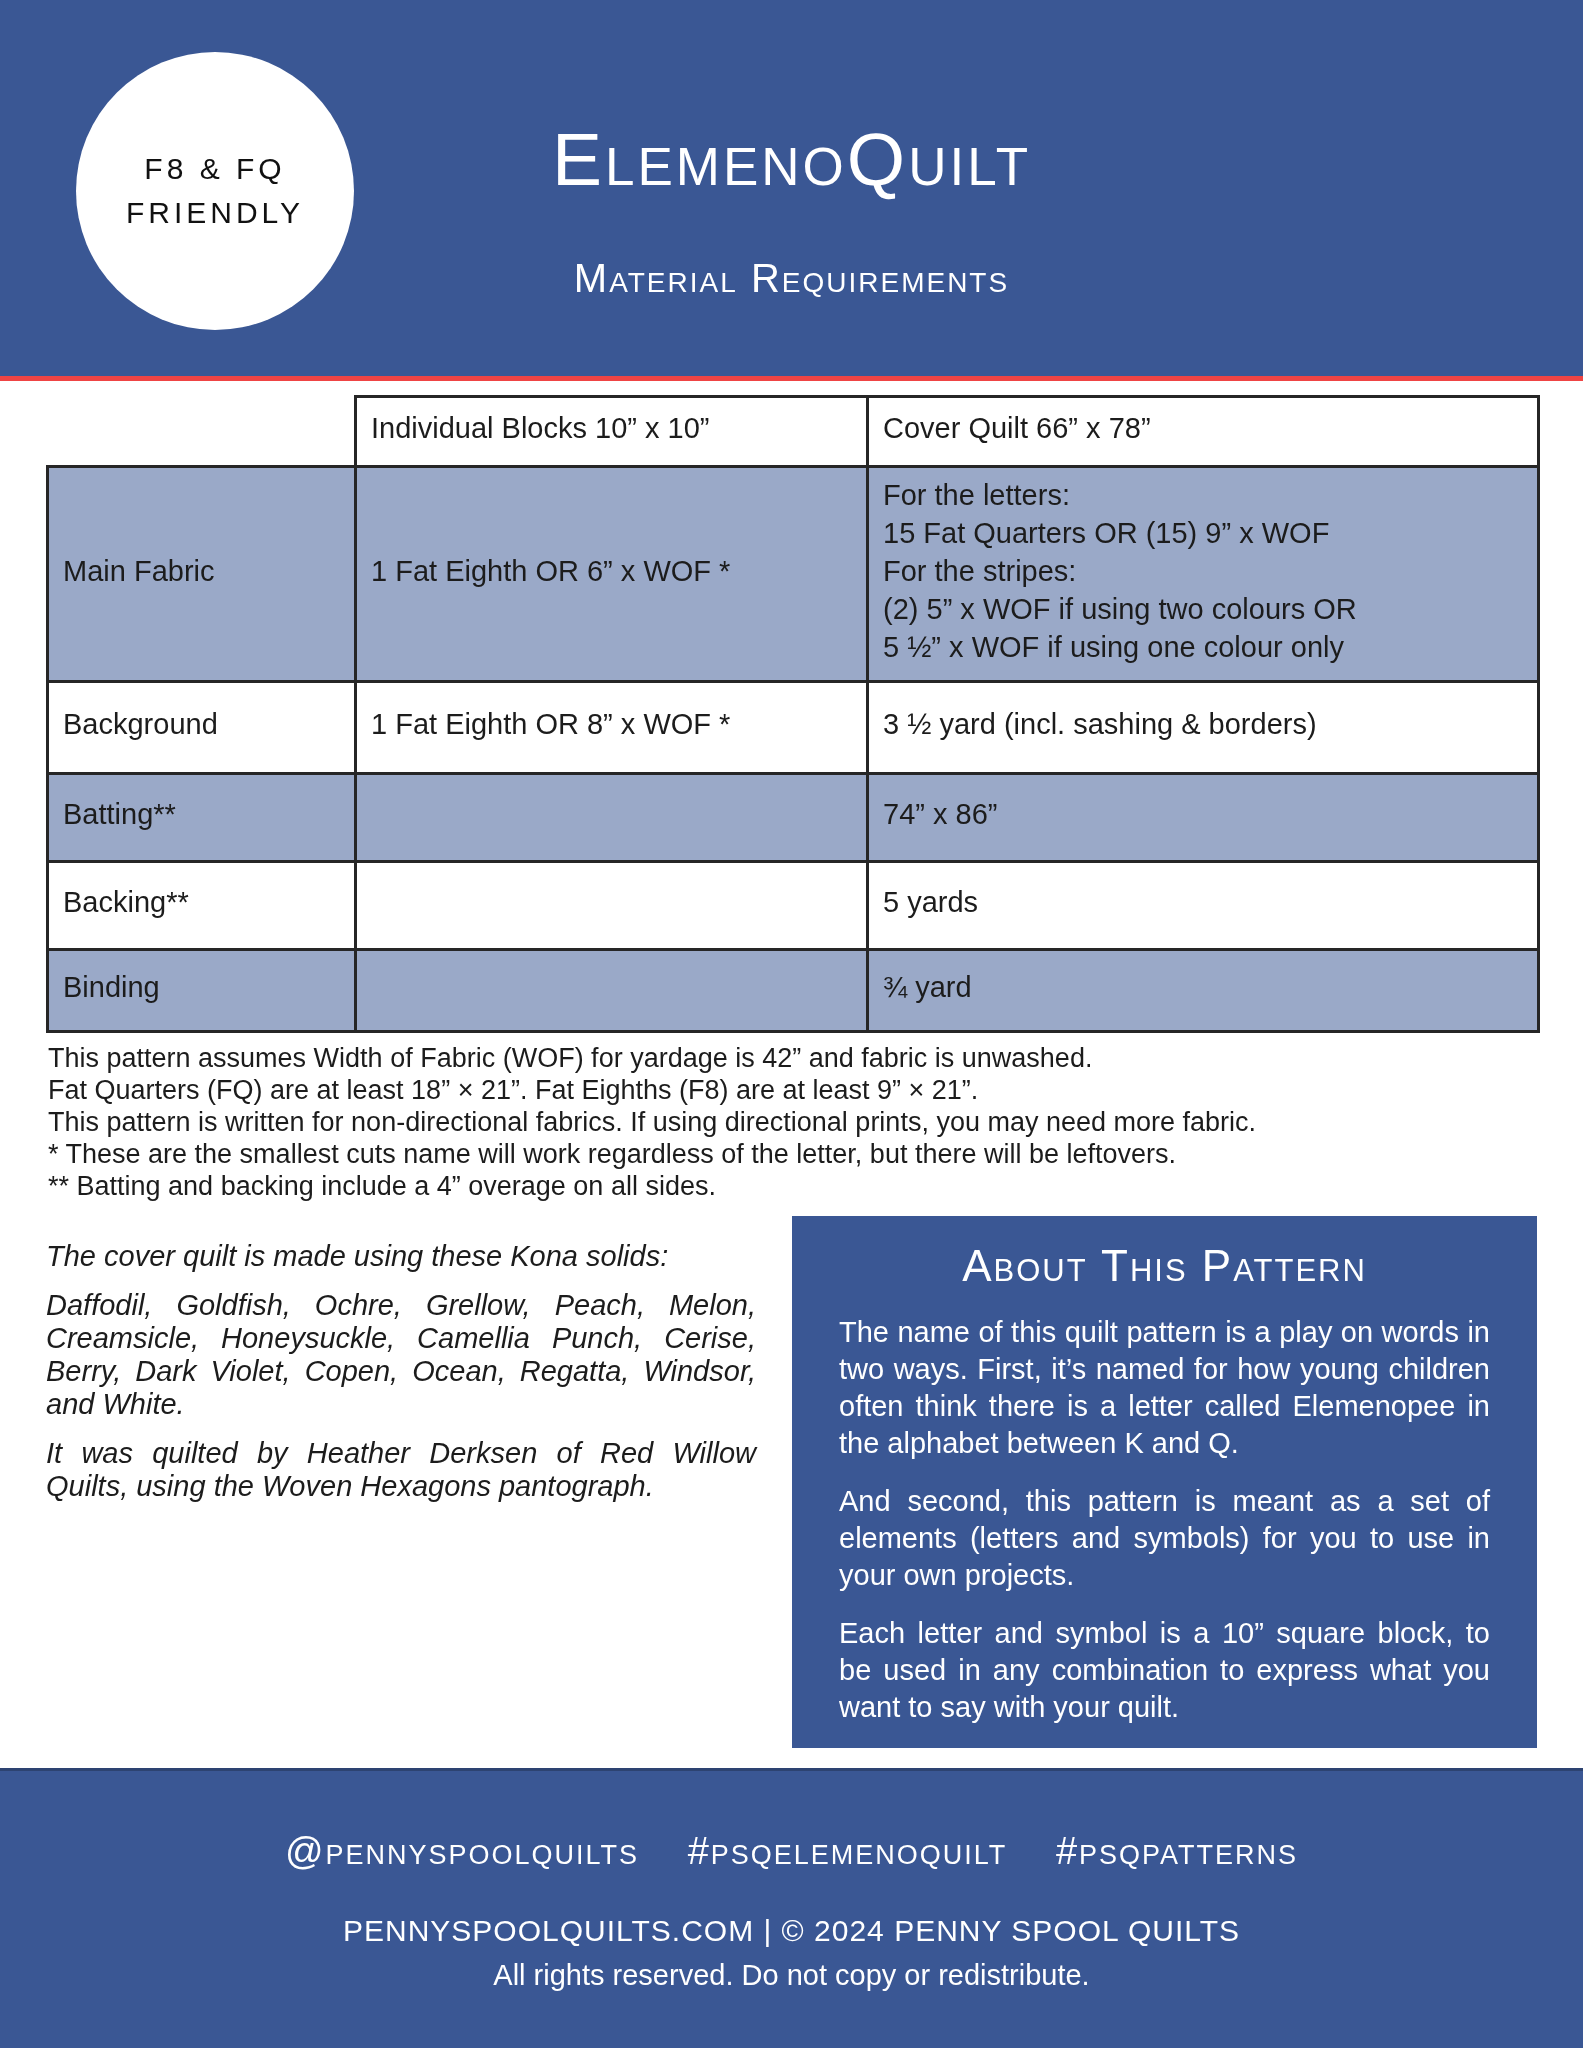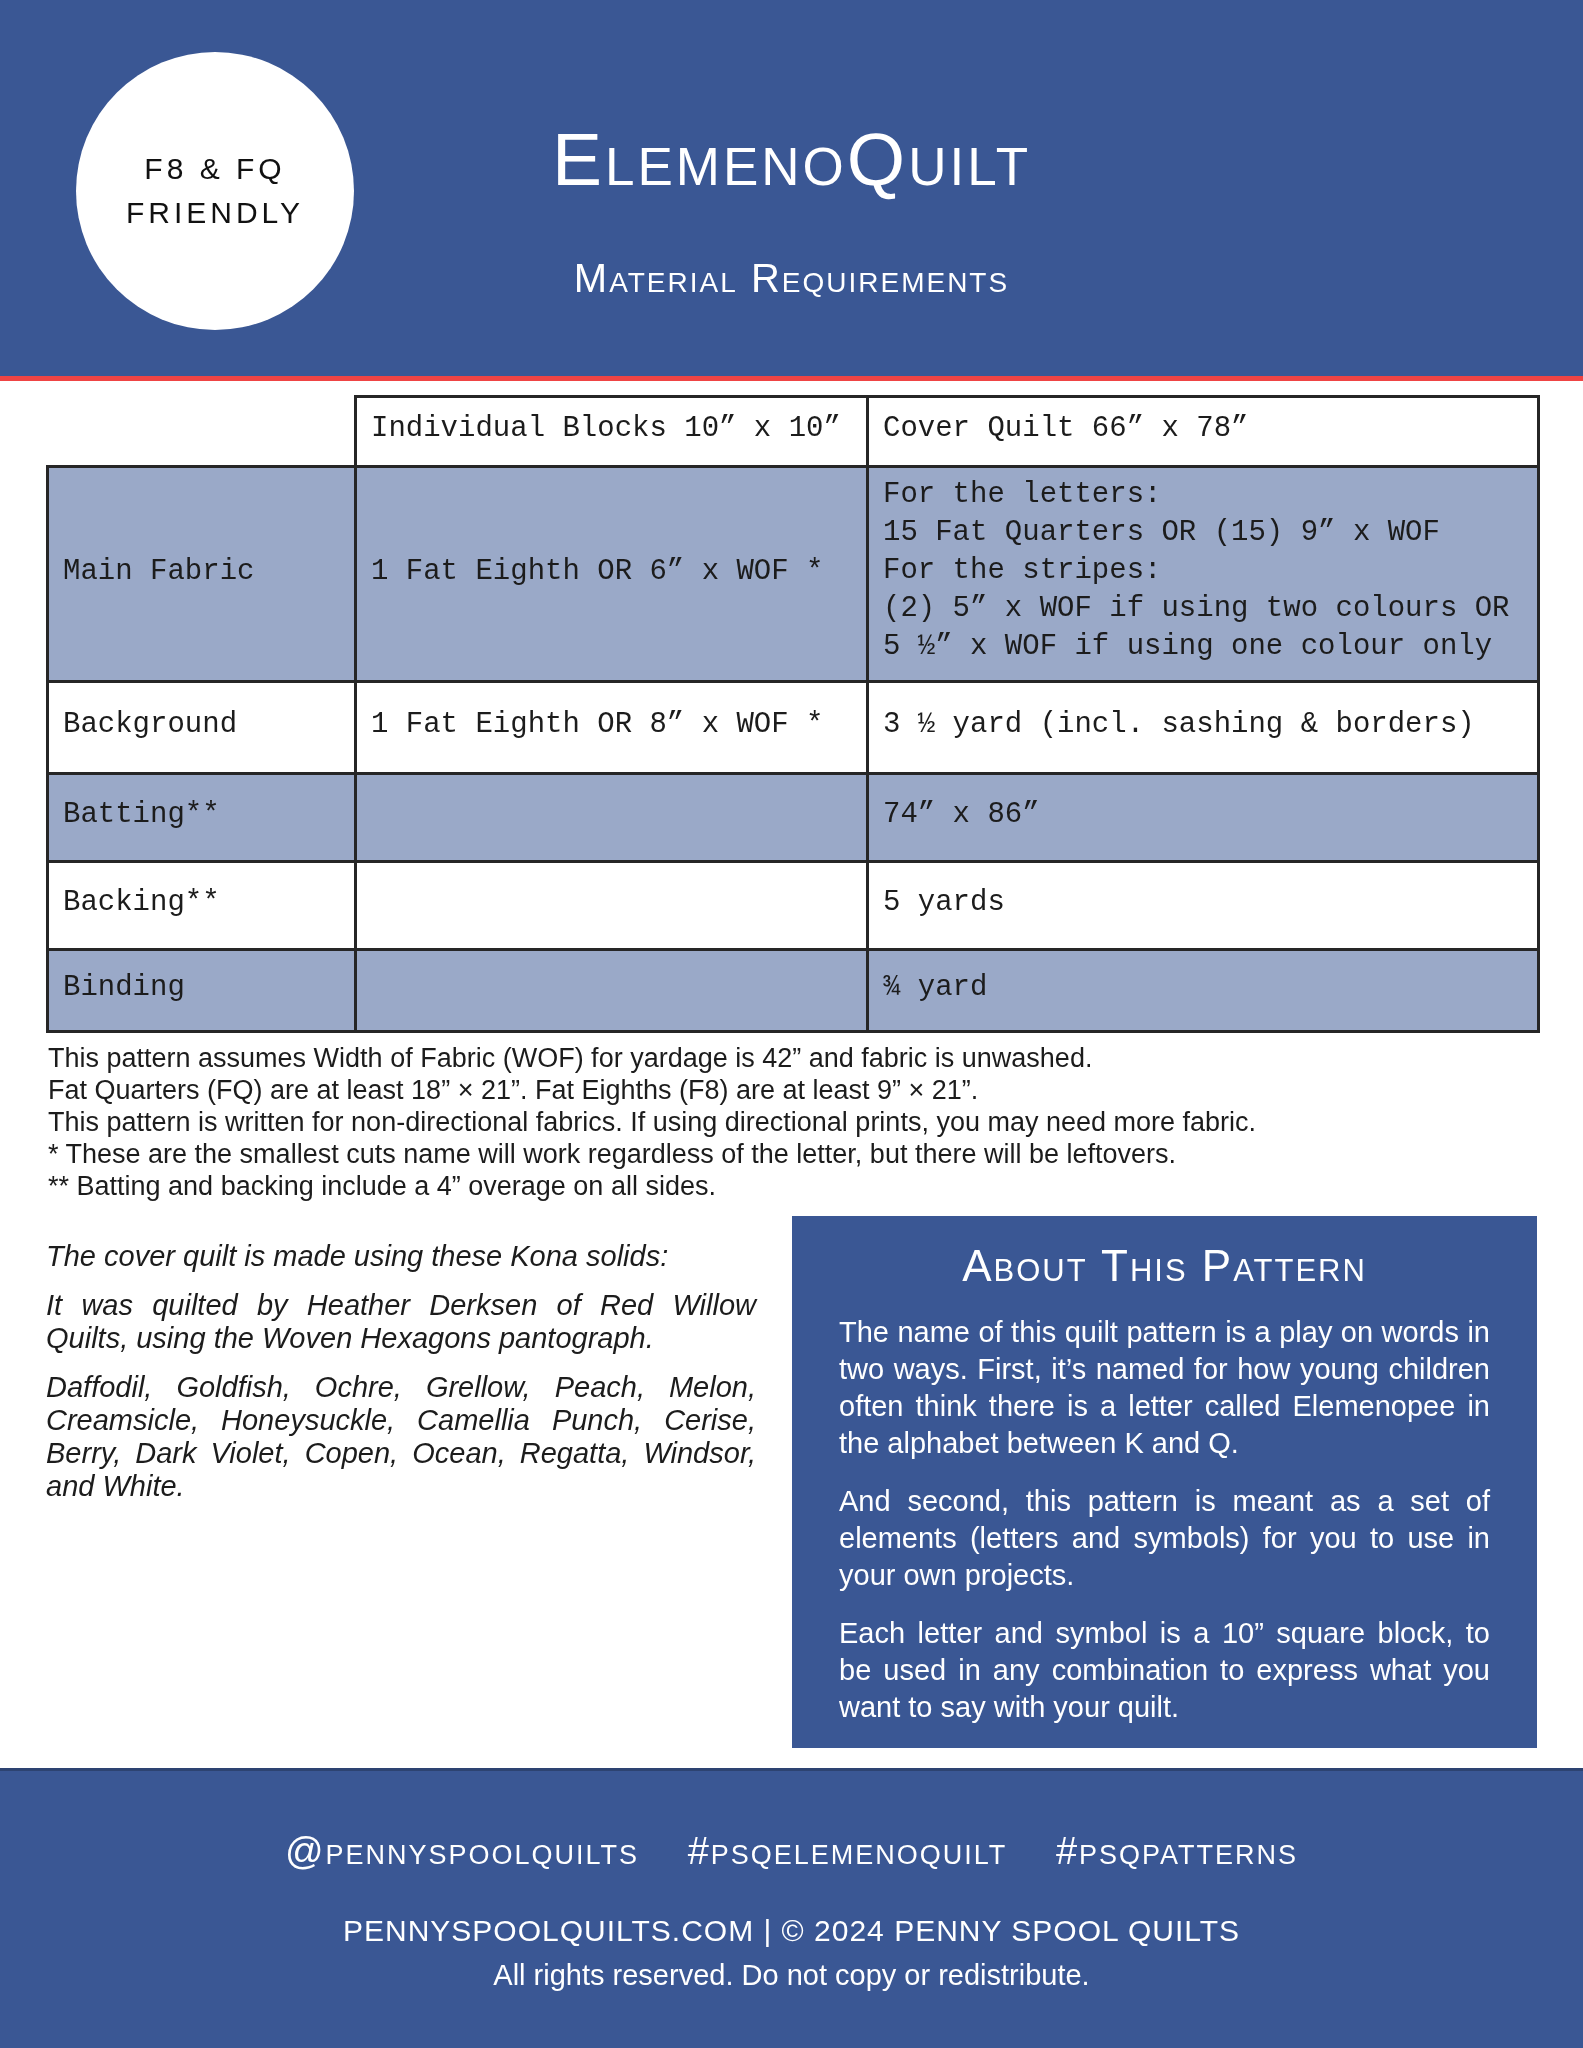--- a/index.html
+++ b/index.html
@@ -45,21 +45,20 @@
     position:absolute;left:46px;top:395px;
     border-collapse:collapse;table-layout:fixed;
     width:1491px;
     font-size:29px;
   }
   .materials-table td{
     border:3px solid #262626;
     padding:0 10px 6px 14px;
     vertical-align:middle;
     background:#ffffff;
-    font-family:Liberation Mono, monospace;
   }
   .materials-table td.ghost{border:none;background:#ffffff;}
   .materials-table tr.shaded td{background:#9aa9c8;}
   .cover-line{line-height:38px;}
   
   .notes{
     position:absolute;left:48px;top:1042px;width:1500px;
     font-size:27px;line-height:32px;
   }
   
@@ -173,22 +172,22 @@
   <div class="notes">
     <div class="note-line">This pattern assumes Width of Fabric (WOF) for yardage is 42” and fabric is unwashed.</div>
     <div class="note-line">Fat Quarters (FQ) are at least 18” × 21”.  Fat Eighths (F8) are at least 9” × 21”.</div>
     <div class="note-line">This pattern is written for non-directional fabrics. If using directional prints, you may need more fabric.</div>
     <div class="note-line">* These are the smallest cuts name will work regardless of the letter, but there will be leftovers.</div>
     <div class="note-line">** Batting and backing include a 4” overage on all sides.</div>
   </div>
 
   <div class="left-col">
     <div class="heading">The cover quilt is made using these Kona solids:</div>
+    <div class="para">Daffodil, Goldfish, Ochre, Grellow, Peach, Melon, Creamsicle, Honeysuckle, Camellia Punch, Cerise, Berry, Dark Violet, Copen, Ocean, Regatta, Windsor, and White.</div>
     <div class="para">It was quilted by Heather Derksen of Red Willow Quilts, using the Woven Hexagons pantograph.</div>
-    <div class="para">Daffodil, Goldfish, Ochre, Grellow, Peach, Melon, Creamsicle, Honeysuckle, Camellia Punch, Cerise, Berry, Dark Violet, Copen, Ocean, Regatta, Windsor, and White.</div>
   </div>
 
   <div class="about-box">
     <div class="about-title">About This Pattern</div>
     <div class="about-para">The name of this quilt pattern is a play on words in two ways. First, it’s named for how young children often think there is a letter called Elemenopee in the alphabet between K and Q.</div>
     <div class="about-para">And second, this pattern is meant as a set of elements (letters and symbols) for you to use in your own projects.</div>
     <div class="about-para">Each letter and symbol is a 10” square block, to be used in any combination to express what you want to say with your quilt.</div>
   </div>
 
   <div class="footer-band">

